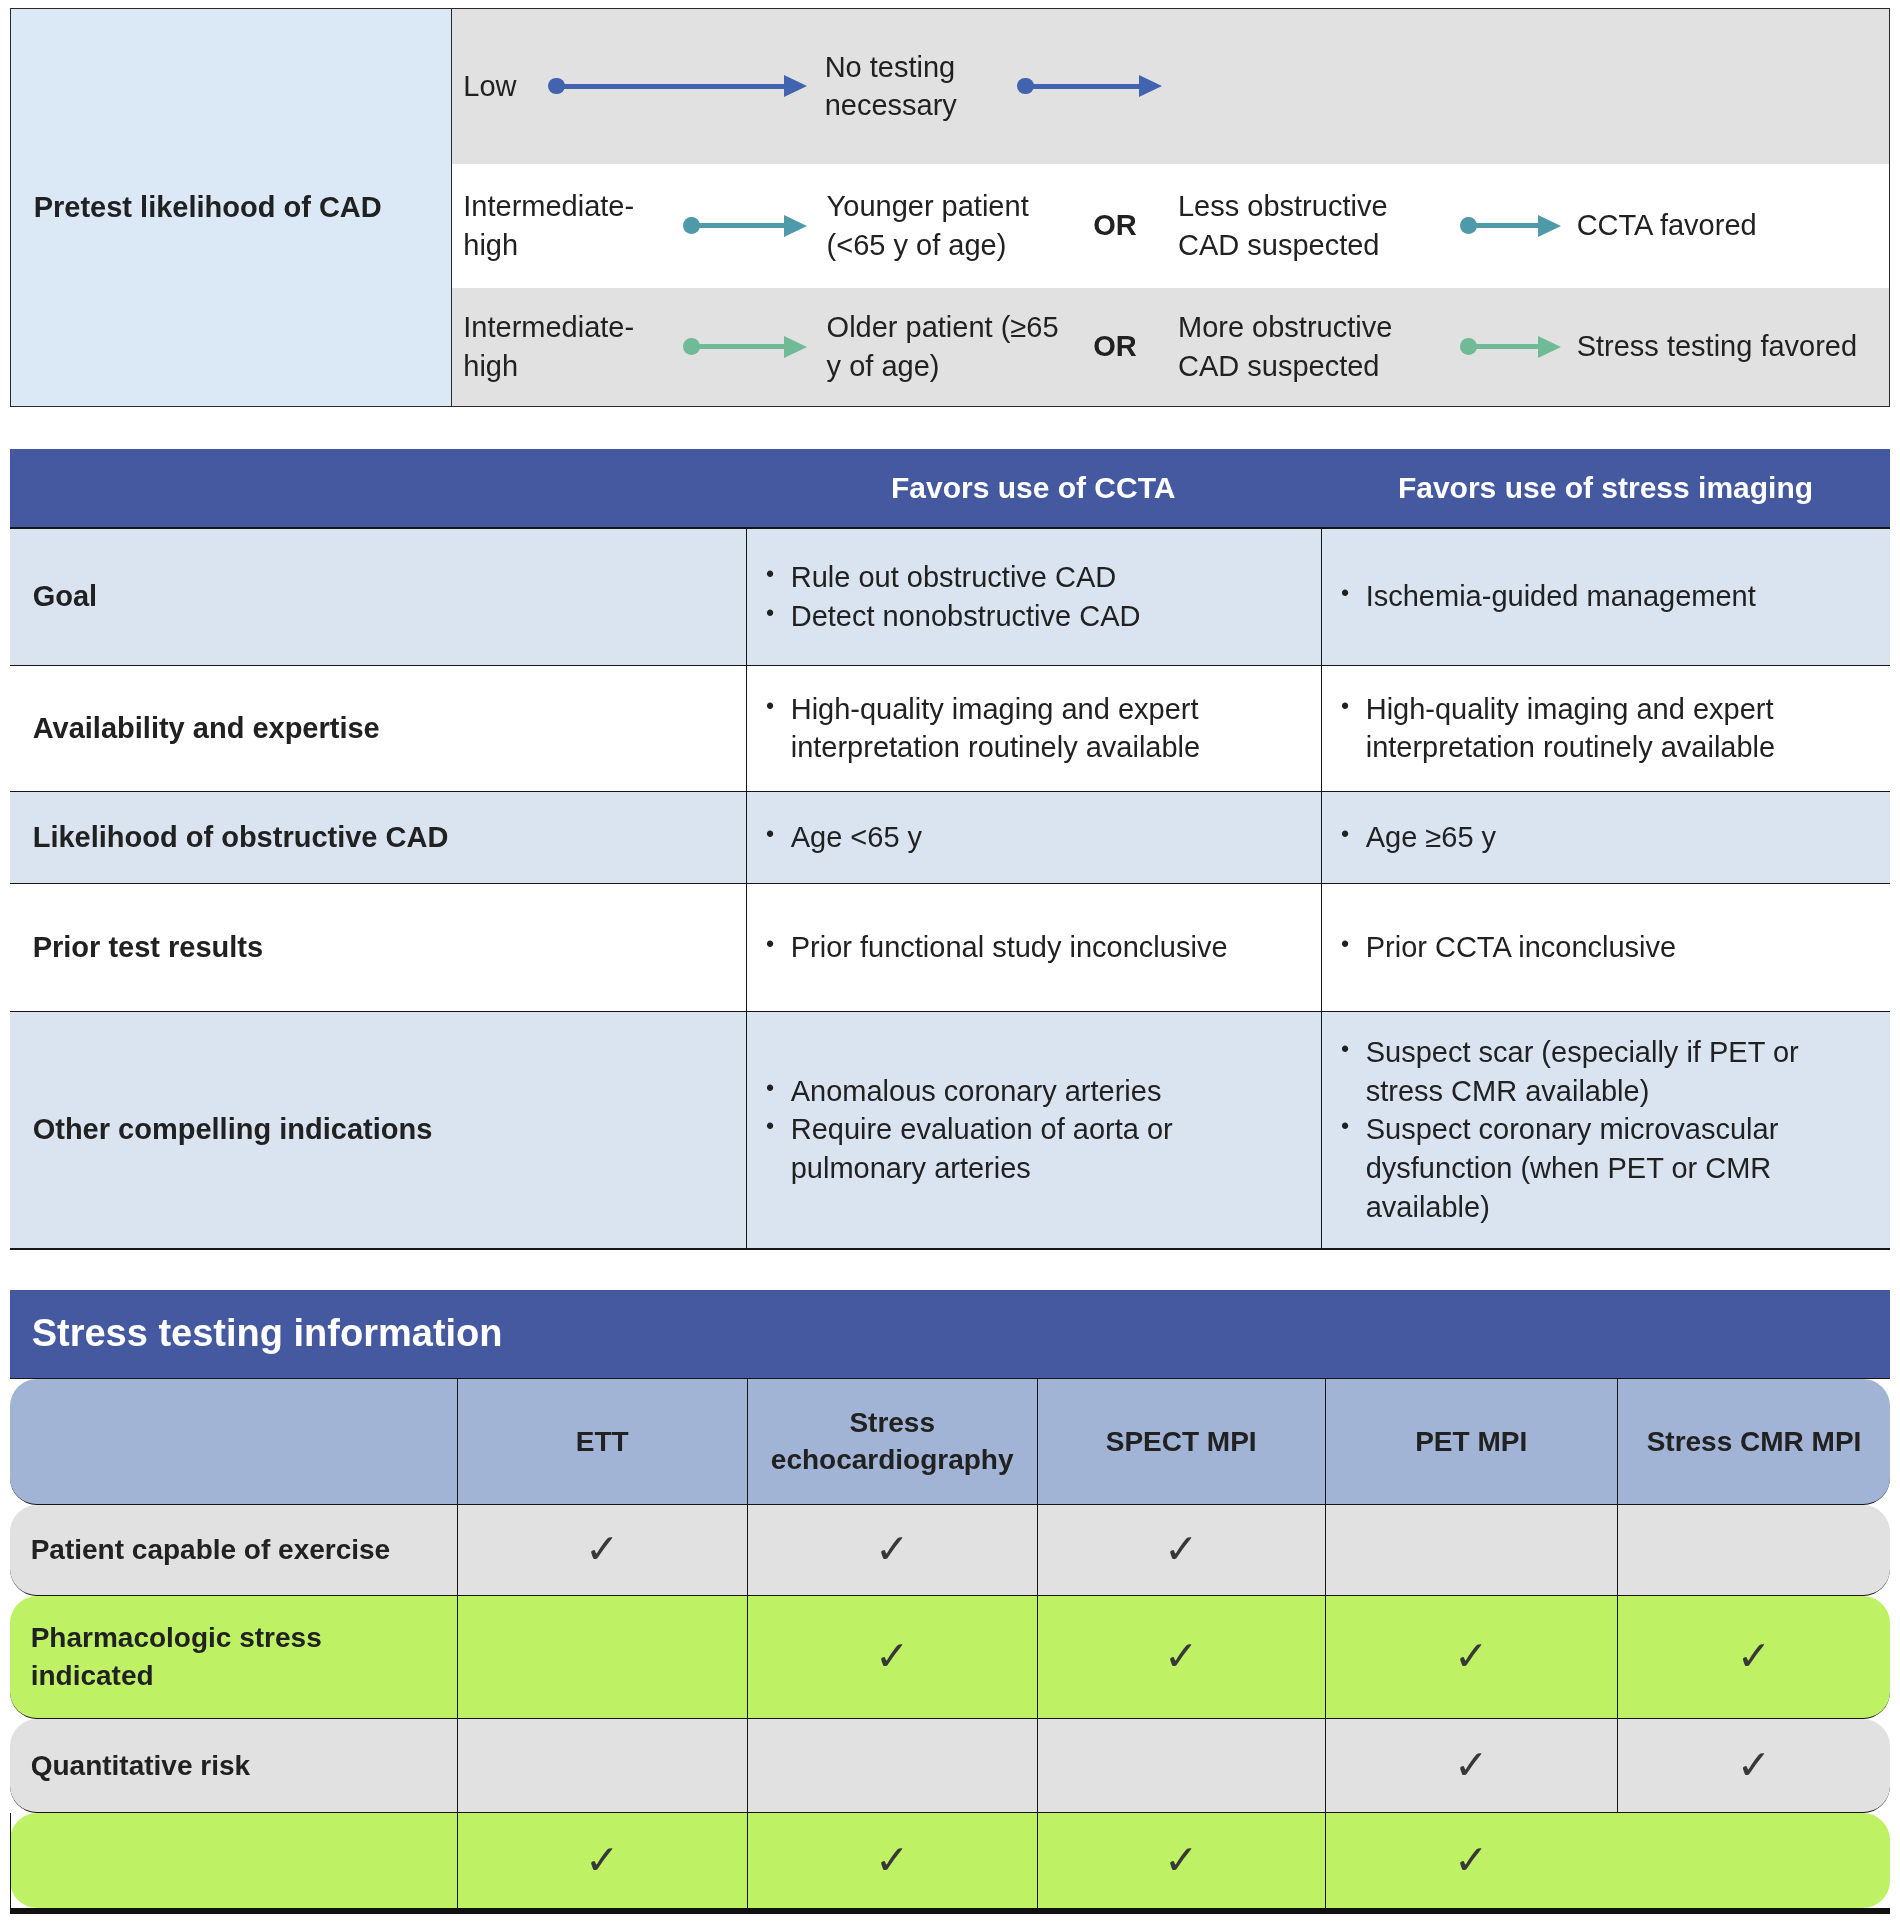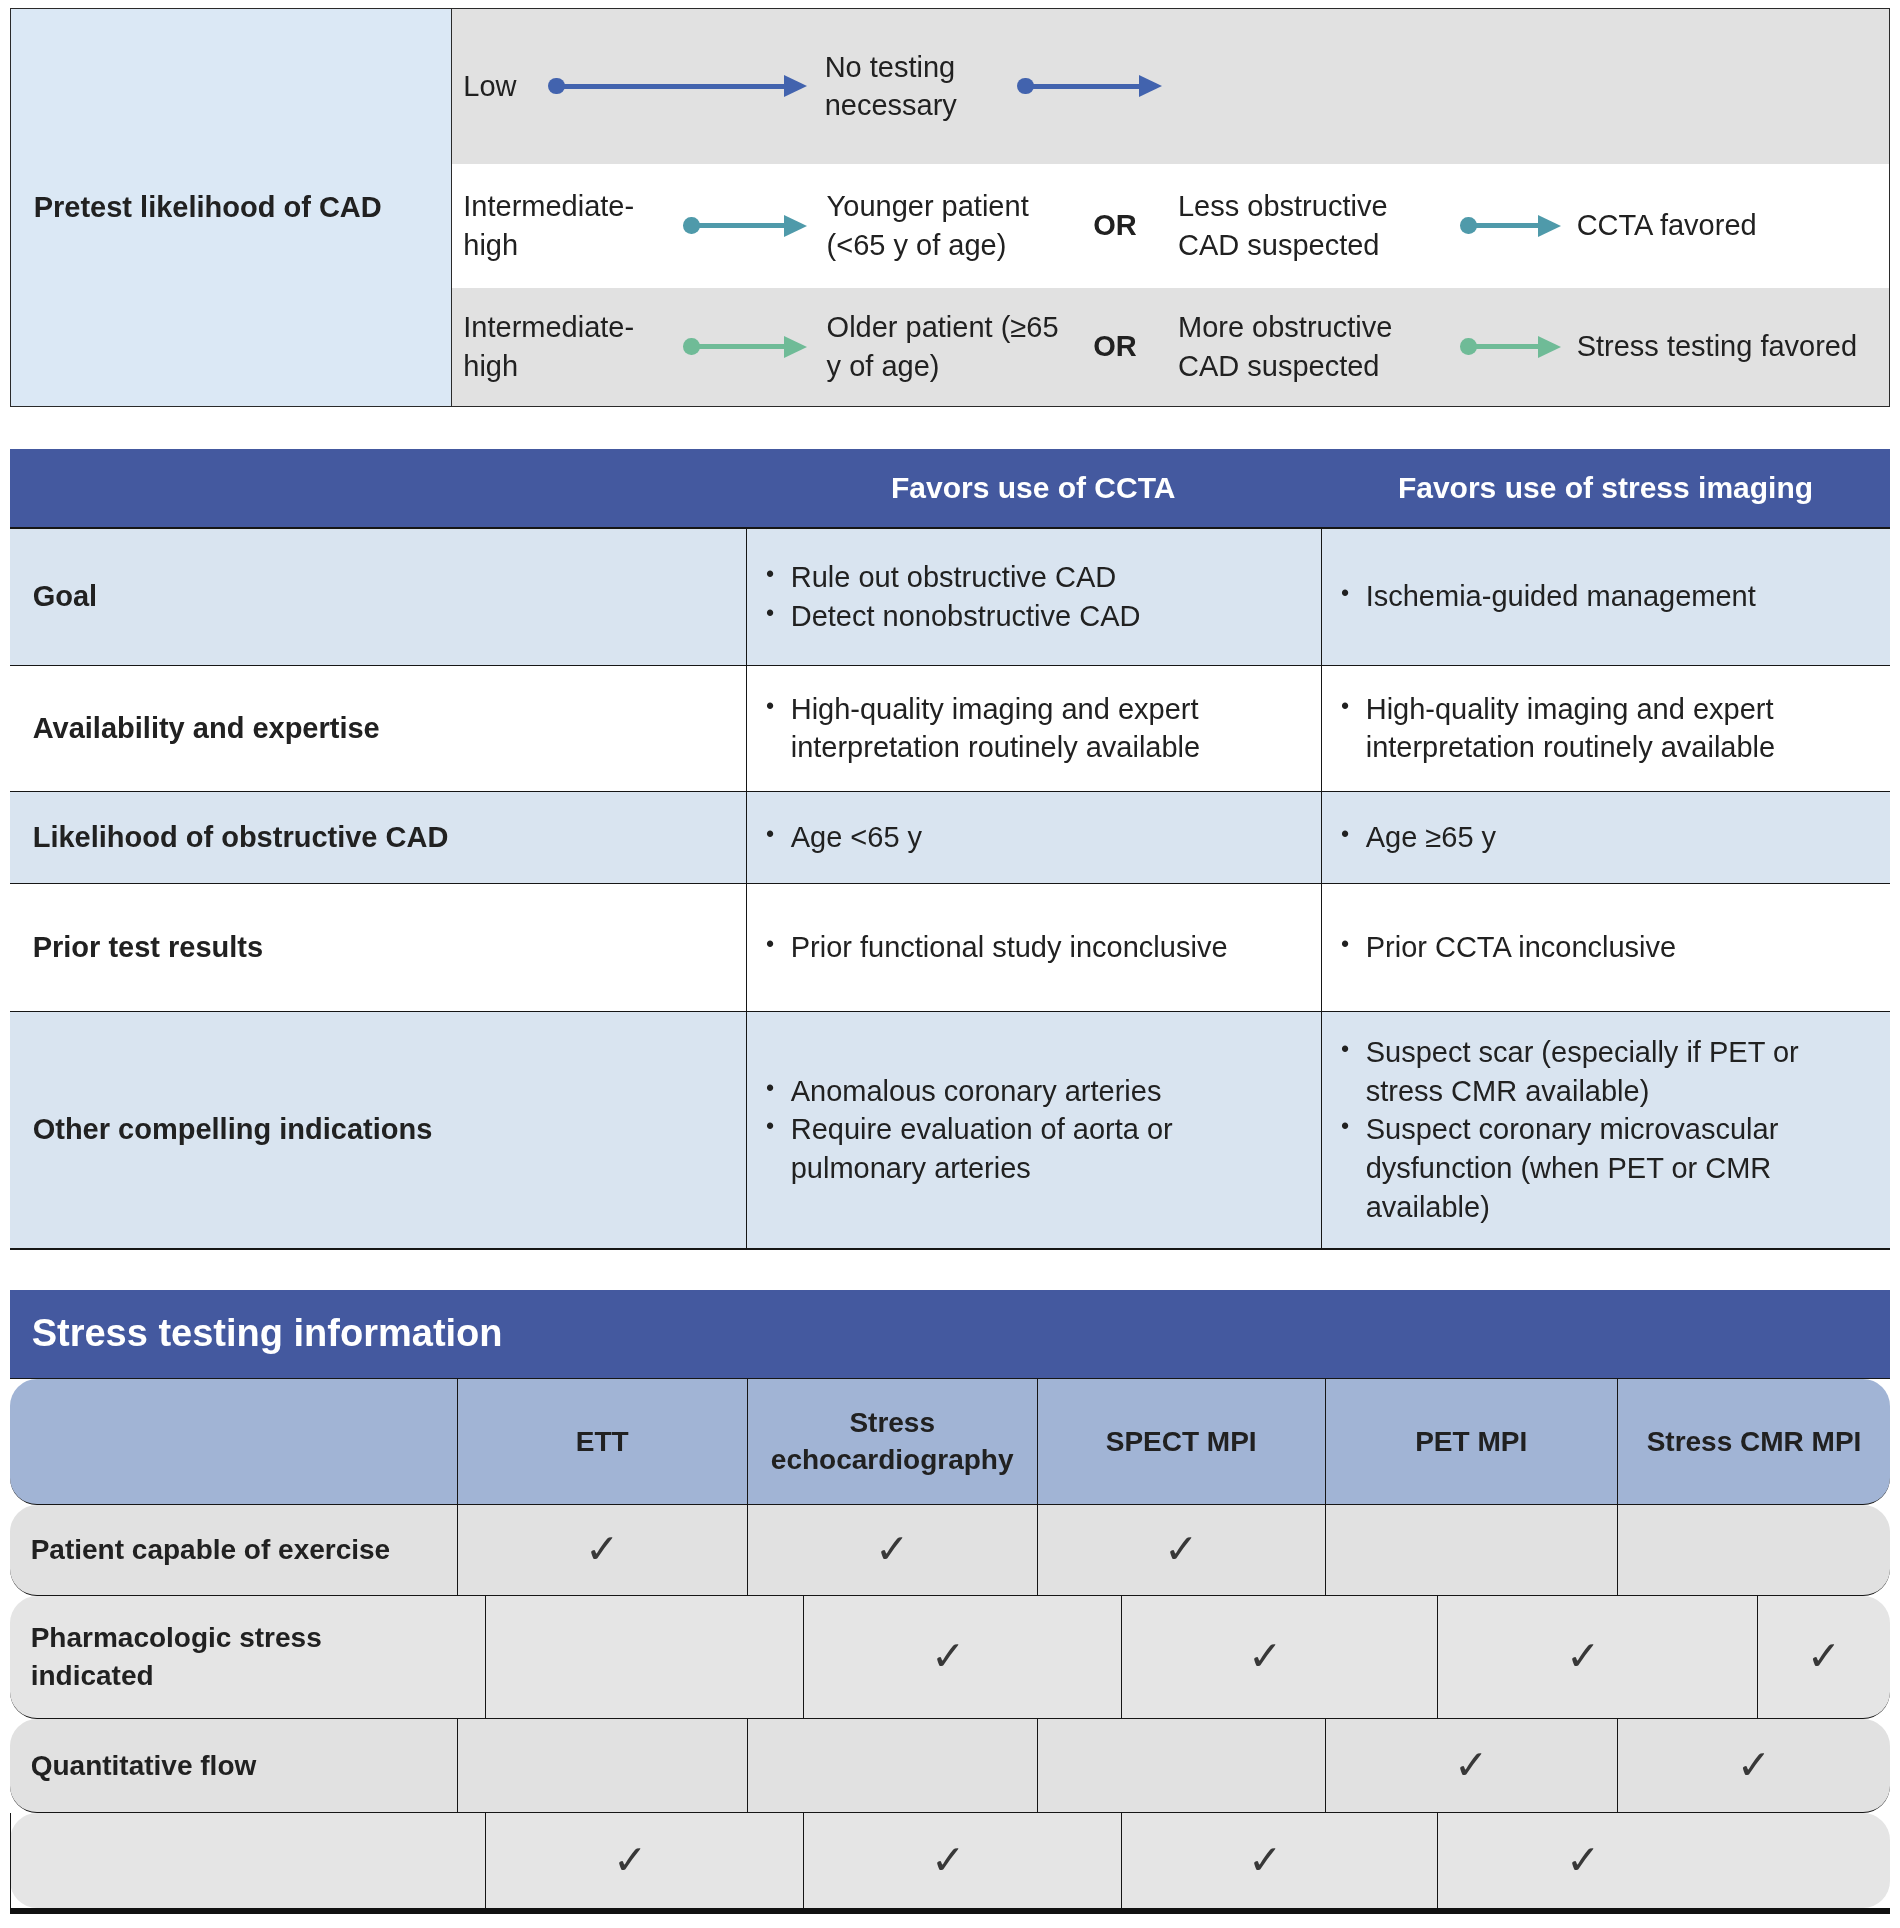--- a/index.html
+++ b/index.html
@@ -69,21 +69,21 @@
     border-bottom:1.9px solid #161616; }
   .st-colhead, .st-row { display:grid; grid-template-columns:447px 290px 290px 288px 292px 1fr;border-radius:27px; }
   .st-colhead { background:var(--steel-blue); min-height:126px; font-weight:bold; font-size:28px;
     border-bottom:1.9px solid #161616; }
   .st-hc { display:flex; align-items:center; justify-content:center; text-align:center;
     padding:5.8px 9.7px; border-left:1.9px solid #161616; }
   .st-hc:first-child { border-left:none; }
   .st-row { border-bottom:1.9px solid #161616; }
   .st-row:last-child { border-bottom:none; }
   .st-gray { background:var(--gray-row); }
-  .st-white { background:#e5e5e5;gap:28px; }
+  .st-white { background:#bef264; }
   .st-label { display:flex; align-items:center; padding:13.5px 13.5px 13.5px 21px;
     font-weight:bold; font-size:28px; }
   .st-check { display:flex; align-items:center; justify-content:center;
     border-left:1.9px solid #161616; font-family:"DejaVu Sans", sans-serif;
     font-size:41px; color:var(--check-ink); }
   .sh0{min-height:91px;} .sh1{min-height:123px;} .sh2{min-height:94px;} .sh3{min-height:95px;}
 </style>
 </head>
 <body>
 
@@ -234,21 +234,21 @@
     <div class="st-row st-white sh1">
       <div class="st-label">Pharmacologic stress indicated</div>
       <div class="st-check"></div>
       <div class="st-check">✓</div>
       <div class="st-check">✓</div>
       <div class="st-check">✓</div>
       <div class="st-check">✓</div>
     </div>
 
     <div class="st-row st-gray sh2">
-      <div class="st-label">Quantitative flow</div>
+      <div class="st-label">Quantitative risk</div>
       <div class="st-check"></div>
       <div class="st-check"></div>
       <div class="st-check"></div>
       <div class="st-check">✓</div>
       <div class="st-check">✓</div>
     </div>
 
     <div class="st-row st-white sh3">
       <div class="st-check"></div>
       <div class="st-check">✓</div>

